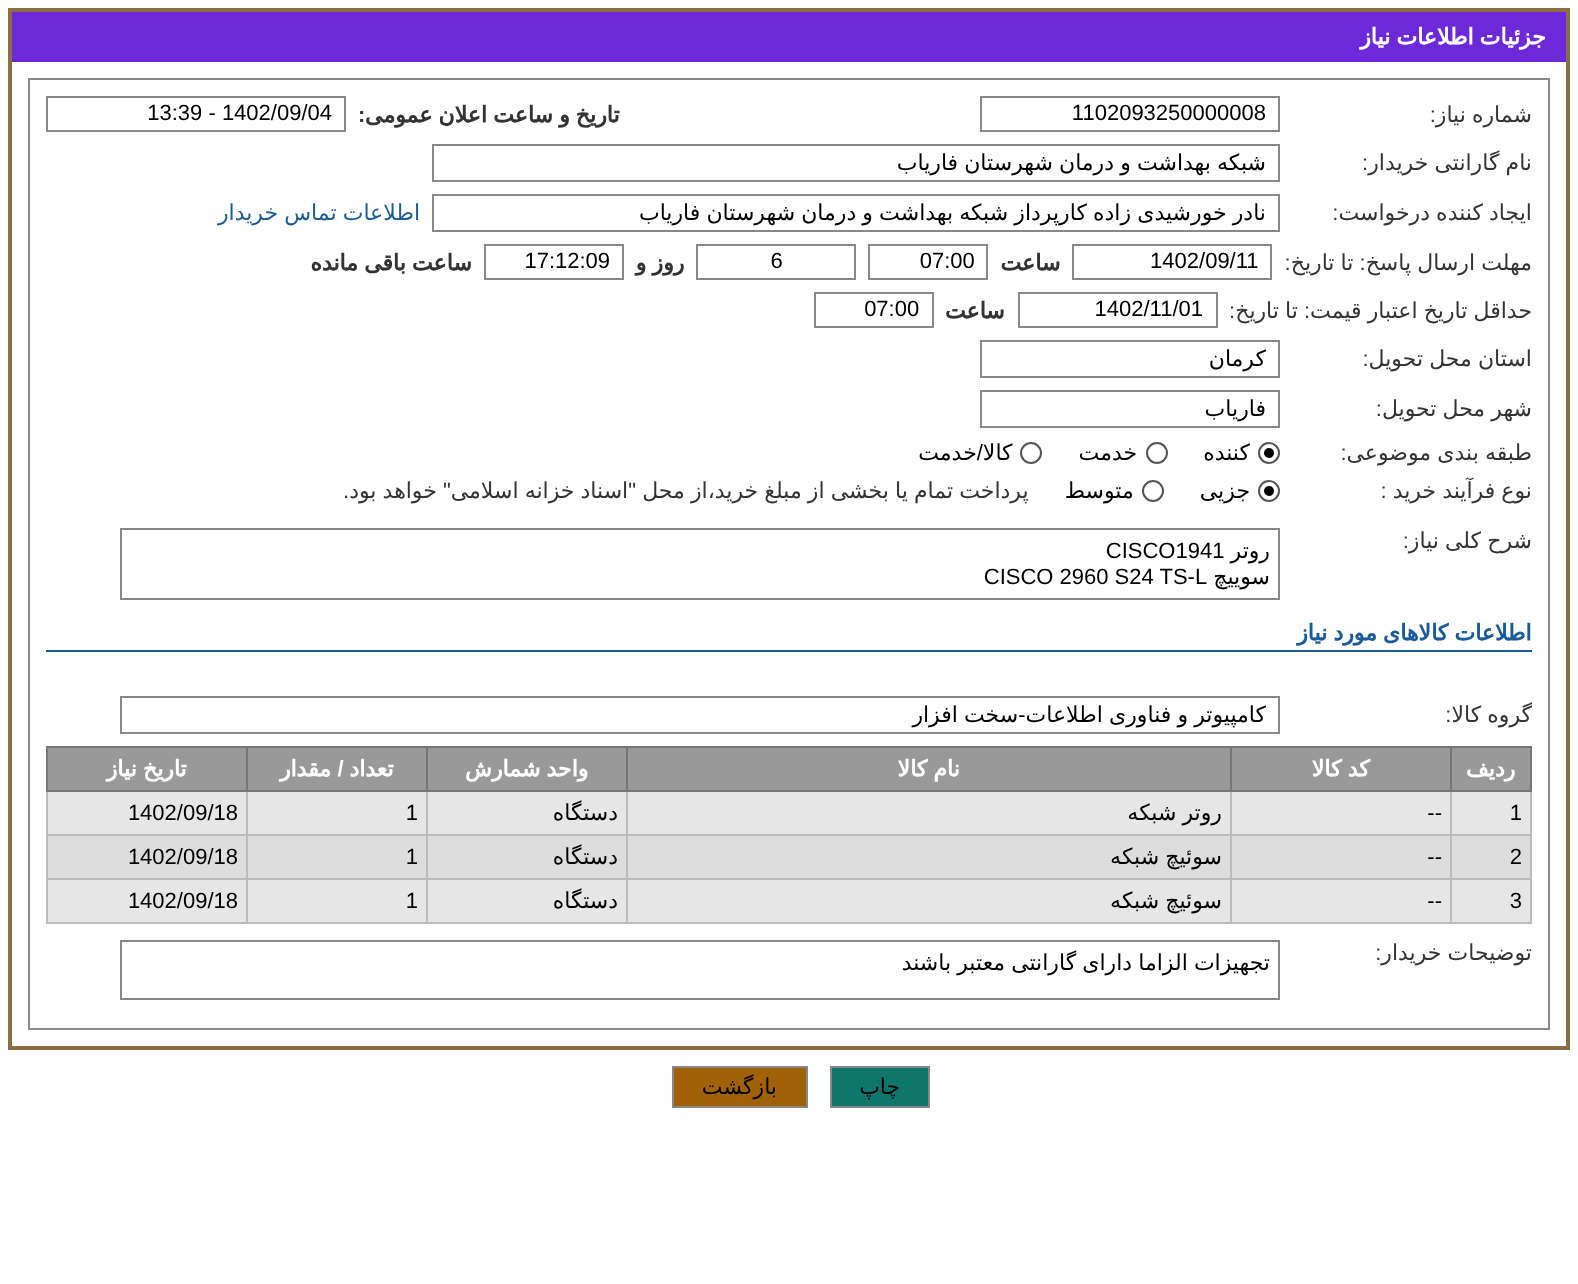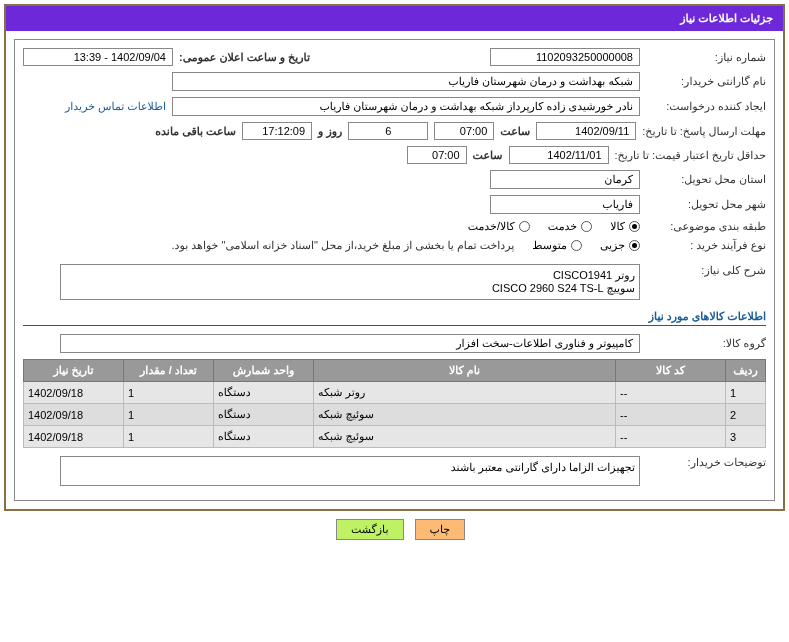--- a/index.html
+++ b/index.html
@@ -5,40 +5,40 @@
 * { box-sizing: border-box; margin: 0; padding: 0; }
 body { font-family: Tahoma, Arial, sans-serif; font-size: 11px; background: #fff; direction: rtl; width: 789px; height: 642px; position: relative; }
 .outer-frame { border: 2px solid #8b6f42; margin: 4px 4px 0 4px; }
 .header-bar { background: #6d28d9; color: #fff; padding: 6px 10px; font-weight: bold; text-align: right; }
 .content-frame { border: 1px solid #888; margin: 8px; padding: 8px; background: #fff; }
 .form-row { display: flex; align-items: center; margin-bottom: 6px; gap: 6px; }
 .label { color: #333; font-weight: normal; min-width: 120px; text-align: right; white-space: nowrap; }
 .label-small { color: #333; font-weight: bold; white-space: nowrap; }
 .field { border: 1px solid #888; background: #fff; padding: 2px 6px; min-height: 18px; display: inline-block; text-align: right; }
 .field-w1 { width: 150px; }
-.field-w2 { width: 468px; padding-left: 42px; }
+.field-w2 { width: 424px; padding-left: 42px; }
 .field-w3 { width: 100px; }
 .field-w4 { width: 60px; }
 .link-contact { color: #1a5c99; cursor: pointer; }
 .radio-group { display: flex; gap: 18px; align-items: center; }
 .radio-item { display: flex; align-items: center; gap: 4px; }
 .radio-circle { width: 11px; height: 11px; border: 1px solid #555; border-radius: 50%; display: inline-flex; align-items: center; justify-content: center; }
 .radio-dot { width: 5px; height: 5px; background: #000; border-radius: 50%; }
 .note-text { color: #333; margin-right: 12px; }
-.section-title { color: #1a5c99; font-weight: bold; border-bottom: 1px solid #1a5c99; padding-bottom: 2px; margin: 10px 0 8px 0; }
+.section-title { color: #1a5c99; font-weight: bold; border-bottom: 1px solid #1a5c99; padding-bottom: 2px; margin: 10px 0 22px 0; }
 .textarea-box { border: 1px solid #888; width: 580px; min-height: 36px; padding: 4px; text-align: right; resize: none; font-family: inherit; font-size: 11px; }
 .textarea-box2 { border: 1px solid #888; width: 580px; min-height: 30px; padding: 4px; text-align: right; }
 table.data-table { width: 100%; border-collapse: collapse; margin-top: 4px; }
 table.data-table th { background: #999; color: #fff; padding: 4px; border: 1px solid #777; font-weight: bold; font-size: 11px; }
-table.data-table td { background: #e6e6e6; padding: 4px; border: 1px solid #bbb; text-align: left; }
+table.data-table td { background: #e6e6e6; padding: 4px; border: 1px solid #bbb; text-align: right; }
 table.data-table tr:nth-child(even) td { background: #ddd; }
 .btn-row { text-align: center; padding: 8px; }
 .btn { border: 1px solid #888; padding: 3px 14px; margin: 0 4px; cursor: pointer; font-family: inherit; font-size: 11px; }
-.btn-print { background: #fdba74; }
-.btn-back { background: #bef264; margin-left: 16px; }
+.btn-print { background: #0f766e; }
+.btn-back { background: #a16207; margin-left: 16px; }
 .spacer { flex: 1; }
 .watermark { position: absolute; top: 260px; left: 200px; opacity: 0.12; pointer-events: none; z-index: 0; font-size: 38px; color: #b33; font-weight: bold; display:flex; align-items:center; gap:8px;}
 .watermark svg { width:60px; height:60px; }
 .content-rel { position: relative; z-index: 1; }
 </style>
 </head>
 <body>
 
 <div class="watermark">
   <svg viewBox="0 0 100 100">
@@ -99,21 +99,21 @@
       <span class="field field-w1">فاریاب</span>
     </div>
 
     <div class="form-row">
       <span class="label">طبقه بندی موضوعی:</span>
       <div class="radio-group">
         <div class="radio-item">
             <span class="radio-circle">
               <span class="radio-dot"></span>
             </span>
-            <span>کالا</span>
+            <span>کننده</span>
           </div>
         <div class="radio-item">
             <span class="radio-circle"></span>
             <span>خدمت</span>
           </div>
         <div class="radio-item">
             <span class="radio-circle"></span>
             <span>کالا/خدمت</span>
           </div>
       </div>

